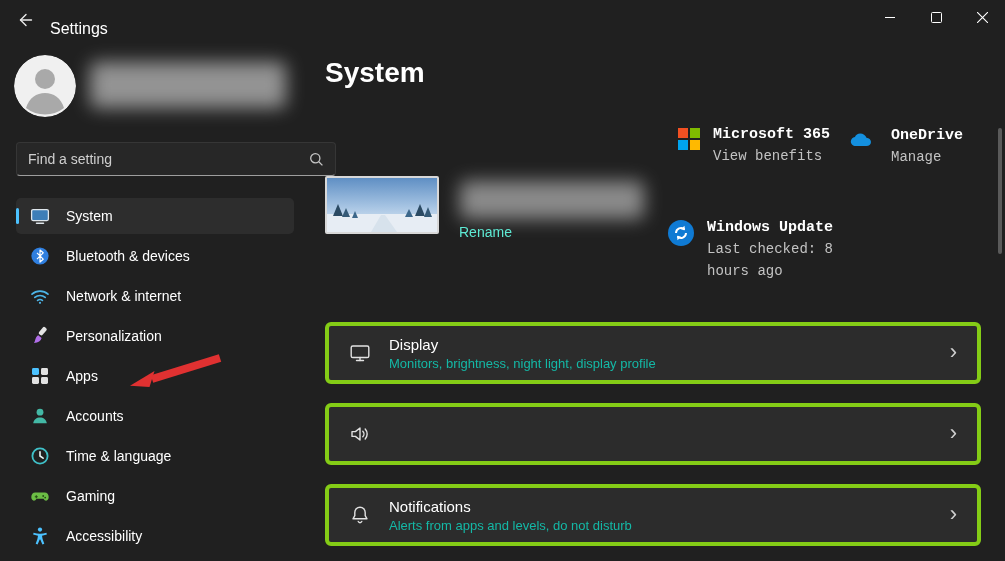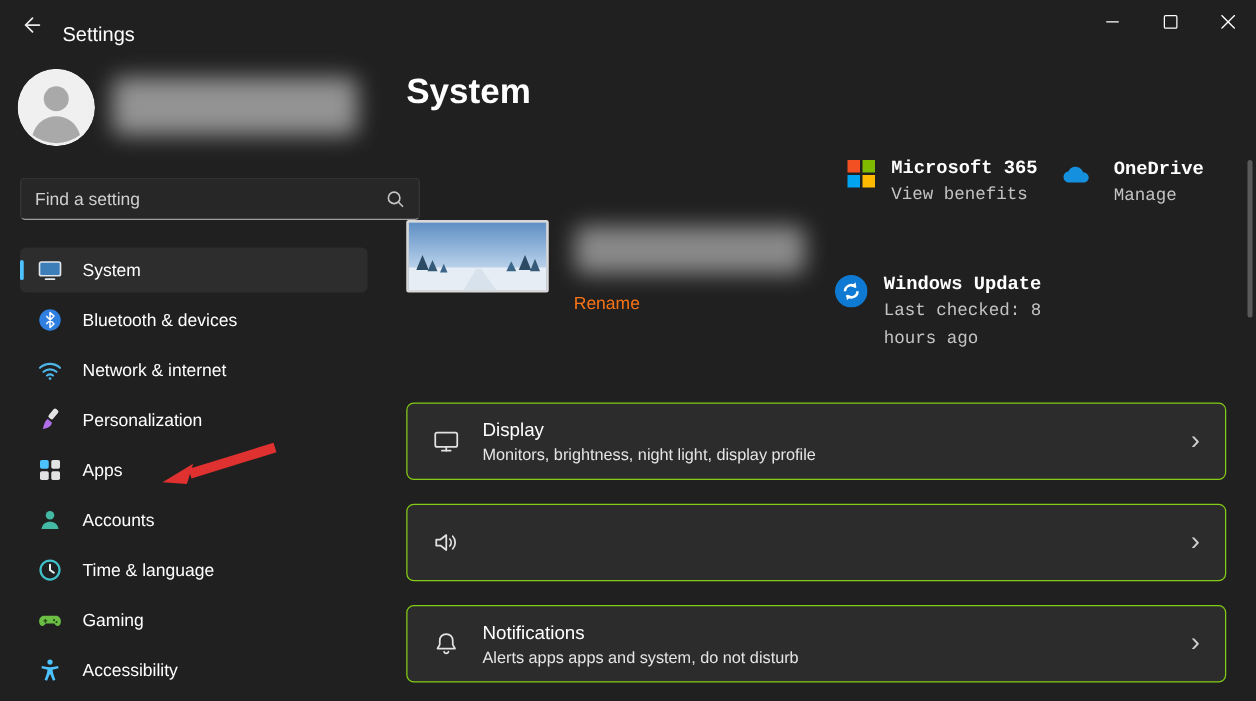--- a/index.html
+++ b/index.html
@@ -28,38 +28,38 @@
   .nav{position:absolute;left:16px;top:198px;width:278px;}
   .nav-item{position:relative;height:36px;margin-bottom:4px;display:flex;align-items:center;gap:16px;padding-left:14px;border-radius:5px;font-size:14px;color:#fff;cursor:pointer;}
   .nav-item.selected{background:#2d2d2d;}
   .nav-item.selected::before{content:'';position:absolute;left:0;top:10px;width:3px;height:16px;border-radius:2px;background:#4cc2ff;}
   .nav-icon{width:20px;height:20px;display:flex;align-items:center;justify-content:center;}
 
   
   .main-title{position:absolute;left:325px;top:57px;font-size:28px;font-weight:600;color:#fff;}
 
   .device-img{position:absolute;left:325px;top:176px;width:114px;height:58px;border:2px solid #d8d8d8;border-radius:2px;background:#9cb6d2;box-sizing:border-box;overflow:hidden;}
-  .rename{position:absolute;left:459px;top:234px;font-size:14px;color:#f97316;cursor:pointer;}
+  .rename{position:absolute;left:459px;top:224px;font-size:14px;color:#5eead4;cursor:pointer;}
 
   .promo{position:absolute;display:flex;gap:13px;align-items:flex-start;font-family:Liberation Mono, monospace;}
   .promo-ms{left:678px;top:125px;}
   .promo-od{left:848px;top:126px;}
   .promo-wu{left:668px;top:218px;}
   .promo .p-title{font-size:15px;font-weight:600;color:#fff;line-height:20px;}
   .promo .p-sub{font-size:14px;color:#c3c3c3;line-height:22px;cursor:pointer;}
   .promo-wu .p-sub{cursor:default;max-width:170px;}
   .ms-logo{display:grid;grid-template-columns:10px 10px;grid-template-rows:10px 10px;gap:2px;margin-top:3px;}
   .ms-logo span{display:block;width:10px;height:10px;}
 
   .cards{position:absolute;left:325px;top:322px;width:656px;}
-  .card{height:62px;margin-bottom:19px;box-sizing:border-box;background:#2c2c2c;border:1px solid #84cc16;border-radius:6px;display:flex;align-items:center;gap:18px;padding:0 20px 0 20px;cursor:pointer;}
+  .card{height:62px;margin-bottom:19px;box-sizing:border-box;background:#2c2c2c;border:4px solid #84cc16;border-radius:6px;display:flex;align-items:center;gap:18px;padding:0 20px 0 20px;cursor:pointer;}
   .card-icon{width:22px;height:22px;display:flex;align-items:center;justify-content:center;flex:0 0 auto;}
   .card-text{display:flex;flex-direction:column;gap:3px;}
   .card-title{font-size:15px;color:#fff;}
-  .card-sub{font-size:13px;color:#e5e5e5;text-align:center;}
+  .card-sub{font-size:13px;color:#14b8a6;text-align:center;}
   .chevron{margin-left:auto;font-size:22px;color:#cfcfcf;line-height:1;padding-bottom:3px;}
 
   .scrollbar{position:absolute;right:3px;top:128px;width:4px;height:126px;background:#5a5a5a;border-radius:2px;cursor:pointer;}
 
   .annotation-arrow{position:absolute;left:120px;top:350px;z-index:20;pointer-events:none;}
 </style>
 </head>
 <body>
 
 <div id="app">
@@ -292,21 +292,21 @@
 
     <div class="card">
       <span class="card-icon">
         <svg width="22" height="22" viewBox="0 0 22 22" fill="none" stroke="#e2e2e2" stroke-width="1.4" stroke-linecap="round" stroke-linejoin="round">
             <path d="M11 3.2c-3.1 0-5.2 2.2-5.2 5.3v3.2L4 14.8h14l-1.8-3.1V8.5c0-3.1-2.1-5.3-5.2-5.3z"></path>
             <path d="M9.2 17.4a1.9 1.9 0 0 0 3.6 0"></path>
           </svg>
       </span>
       <span class="card-text">
         <span class="card-title">Notifications</span>
-        <span class="card-sub">Alerts apps apps and system, do not disturb</span>
+        <span class="card-sub">Alerts from apps and levels, do not disturb</span>
       </span>
       <span class="chevron">›</span>
     </div>
 
   </div>
 
   <div class="scrollbar"></div>
 
   <svg class="annotation-arrow" width="105" height="42" viewBox="0 0 105 42">
     <path d="M100 8L32 29" stroke="#e03131" stroke-width="8"></path>

